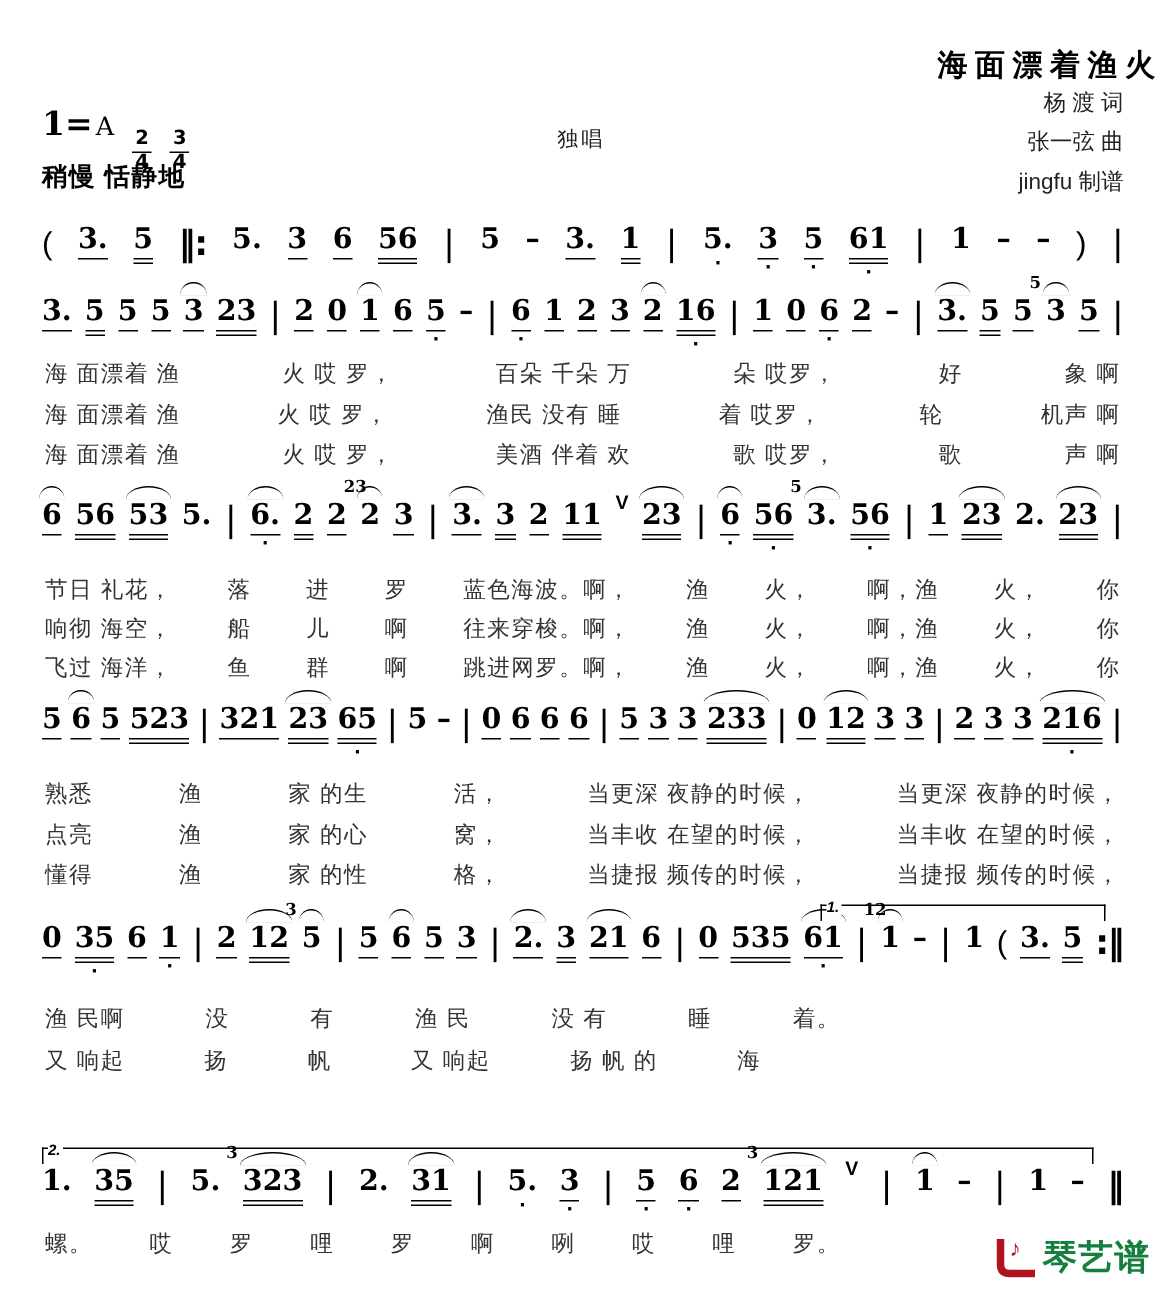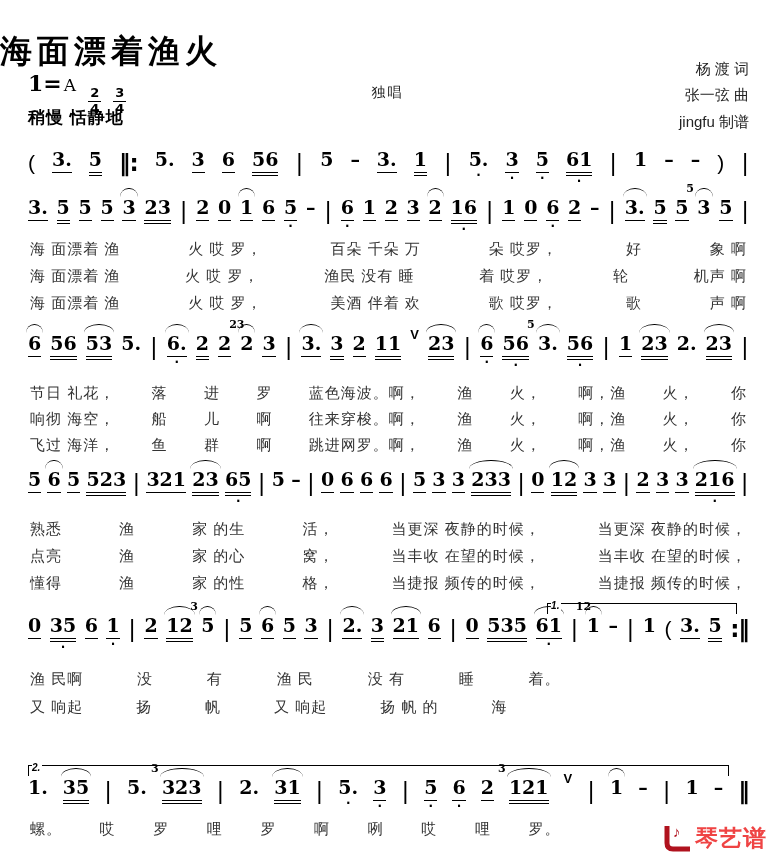--- a/index.html
+++ b/index.html
@@ -3,22 +3,22 @@
 <meta charset="utf-8">
 <style>
   html,body{margin:0;padding:0;}
   body{
     width:775px;height:860px;position:relative;overflow:hidden;
     background:#ffffff;color:#000;
     font-family:"Liberation Sans",sans-serif;
   }
   .page{position:absolute;inset:0;}
   .title{
-    position:absolute;top:30px;left:0;right:0;margin:0;text-align:left;
-    font-family:"DejaVu Serif",serif;font-size:32px;font-weight:bold;letter-spacing:5px;
+    position:absolute;top:30px;left:0;right:0;margin:0;text-align:right;
+    font-family:"DejaVu Serif",serif;font-size:20px;font-weight:bold;letter-spacing:5px;
   }
   .subtitle{position:absolute;top:84px;left:0;right:0;text-align:center;font-size:14px;letter-spacing:2px;color:#222;}
   .keysig{position:absolute;left:28px;top:70px;font-family:"DejaVu Serif",serif;}
   .keysig .k1{font-size:22px;font-weight:bold;}
   .keysig .k2{font-size:17px;margin-left:2px;}
   .frac{display:inline-flex;flex-direction:column;align-items:center;vertical-align:-6px;font-size:13px;font-weight:bold;line-height:1.15;margin-left:7px;font-family:"DejaVu Sans",sans-serif;}
   .frac .n{border-bottom:1.5px solid #000;padding:0 2px;}
   .tempo{position:absolute;left:28px;top:106px;font-size:17px;font-weight:bold;letter-spacing:1px;}
   .credits{position:absolute;right:26px;top:56px;font-size:15px;line-height:1.75;color:#222;text-align:right;}
   
@@ -1055,16 +1055,16 @@
           <span>罗。</span>
         </div>
       </div>
     </div>
 
   <div class="logo">
     <svg width="32" height="32" viewBox="0 0 32 32">
       <path d="M6 4 v17 q0 6 6 6 h17" fill="none" stroke="#b0121e" stroke-width="5"></path>
       <text x="12" y="15" font-size="15" fill="#b0121e" font-weight="bold">♪</text>
     </svg>
-    <span class="logo-text" style="color: #ef4444; margin-top: 25px;">琴艺谱</span>
+    <span class="logo-text" style="color: #15803d; margin-top: 25px;">琴艺谱</span>
   </div>
 
 </div>
 
 </body></html>

